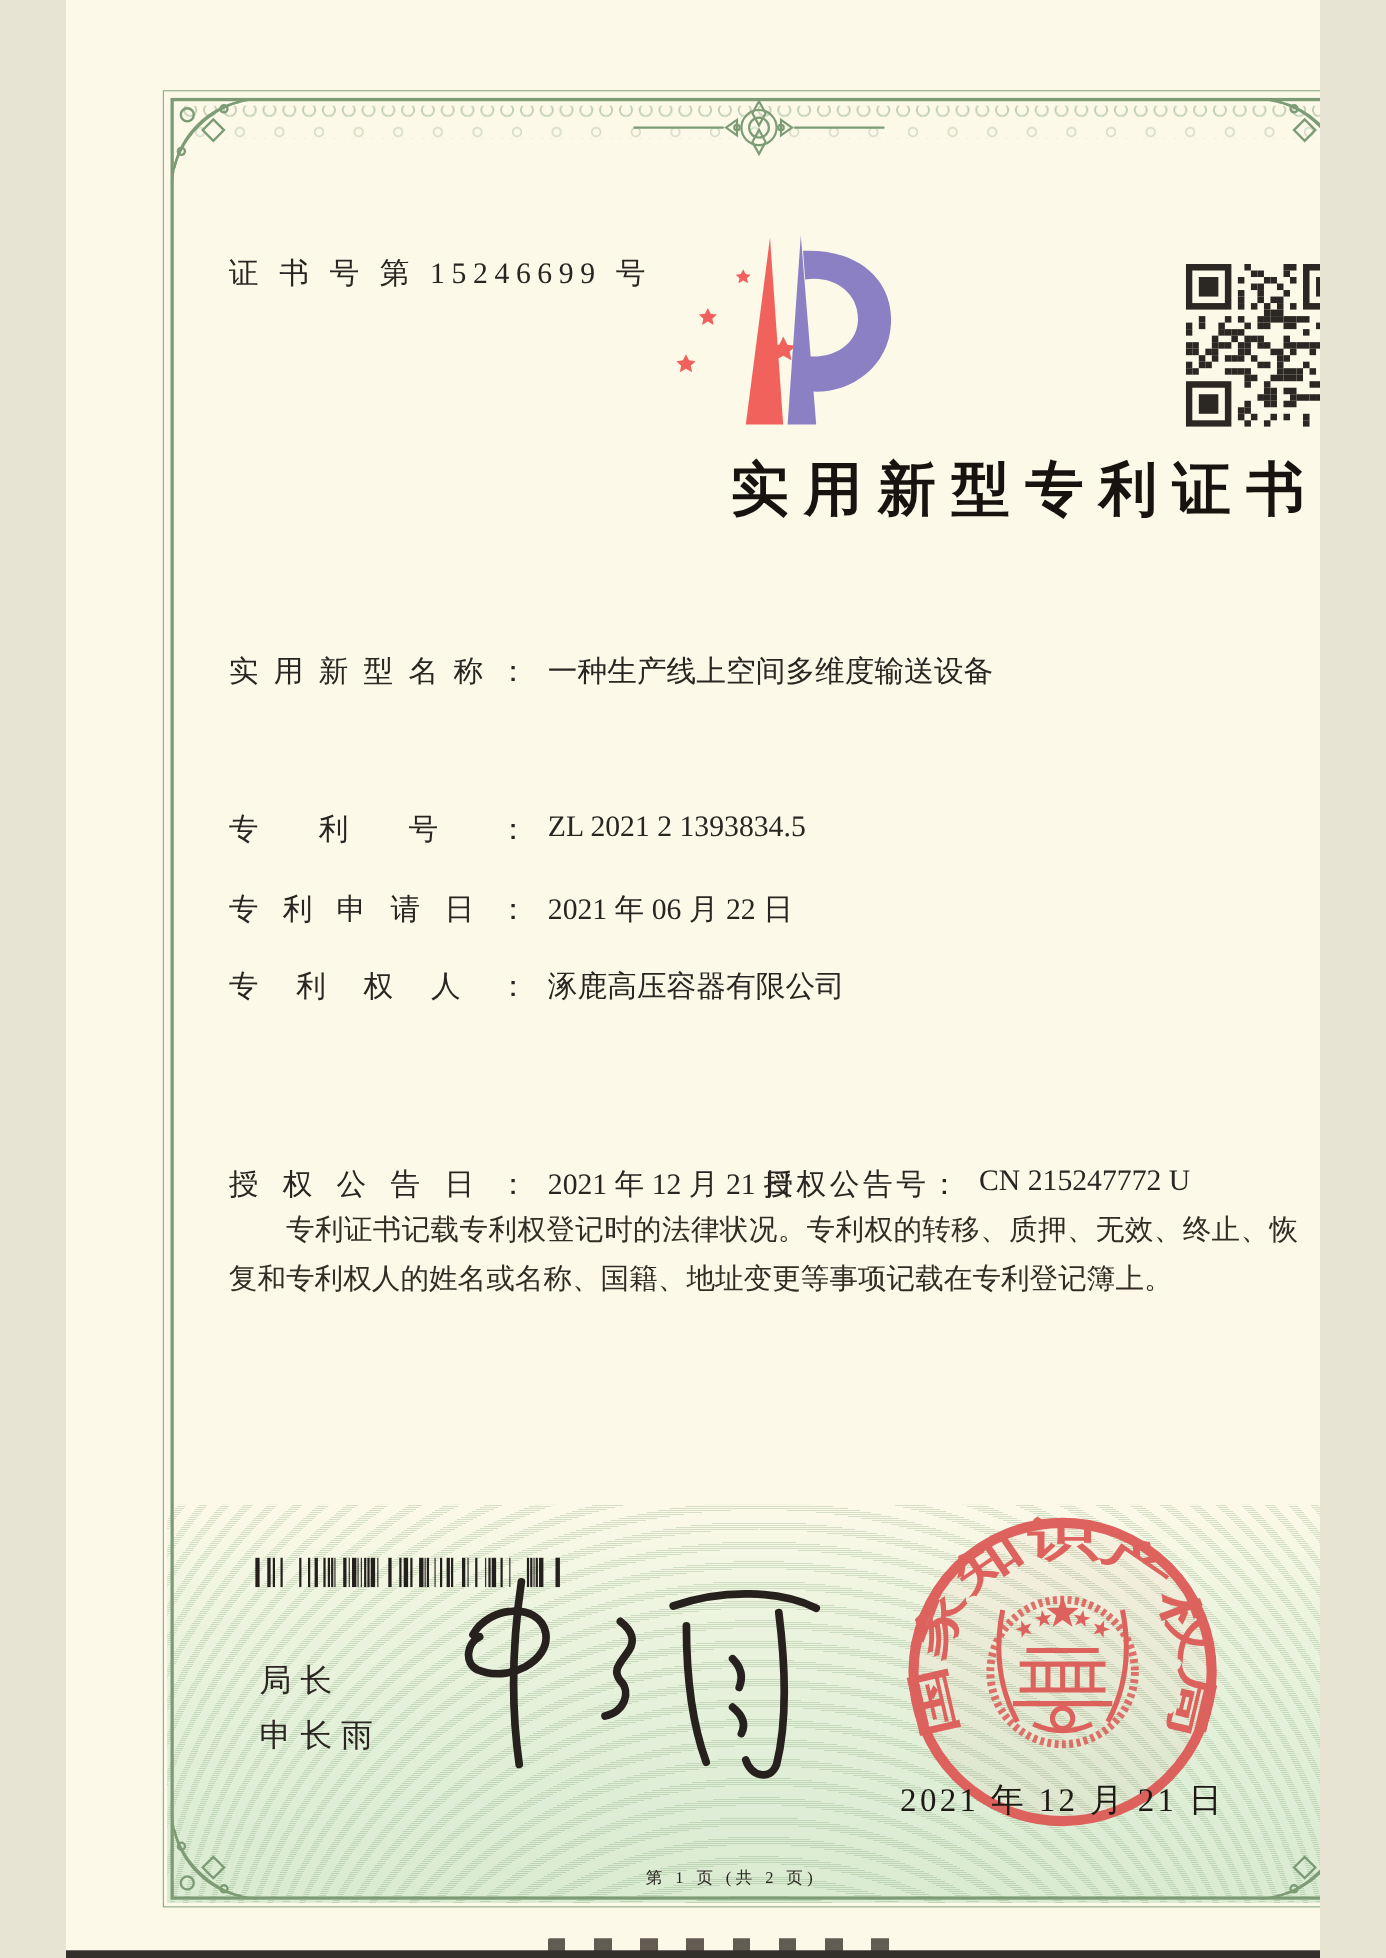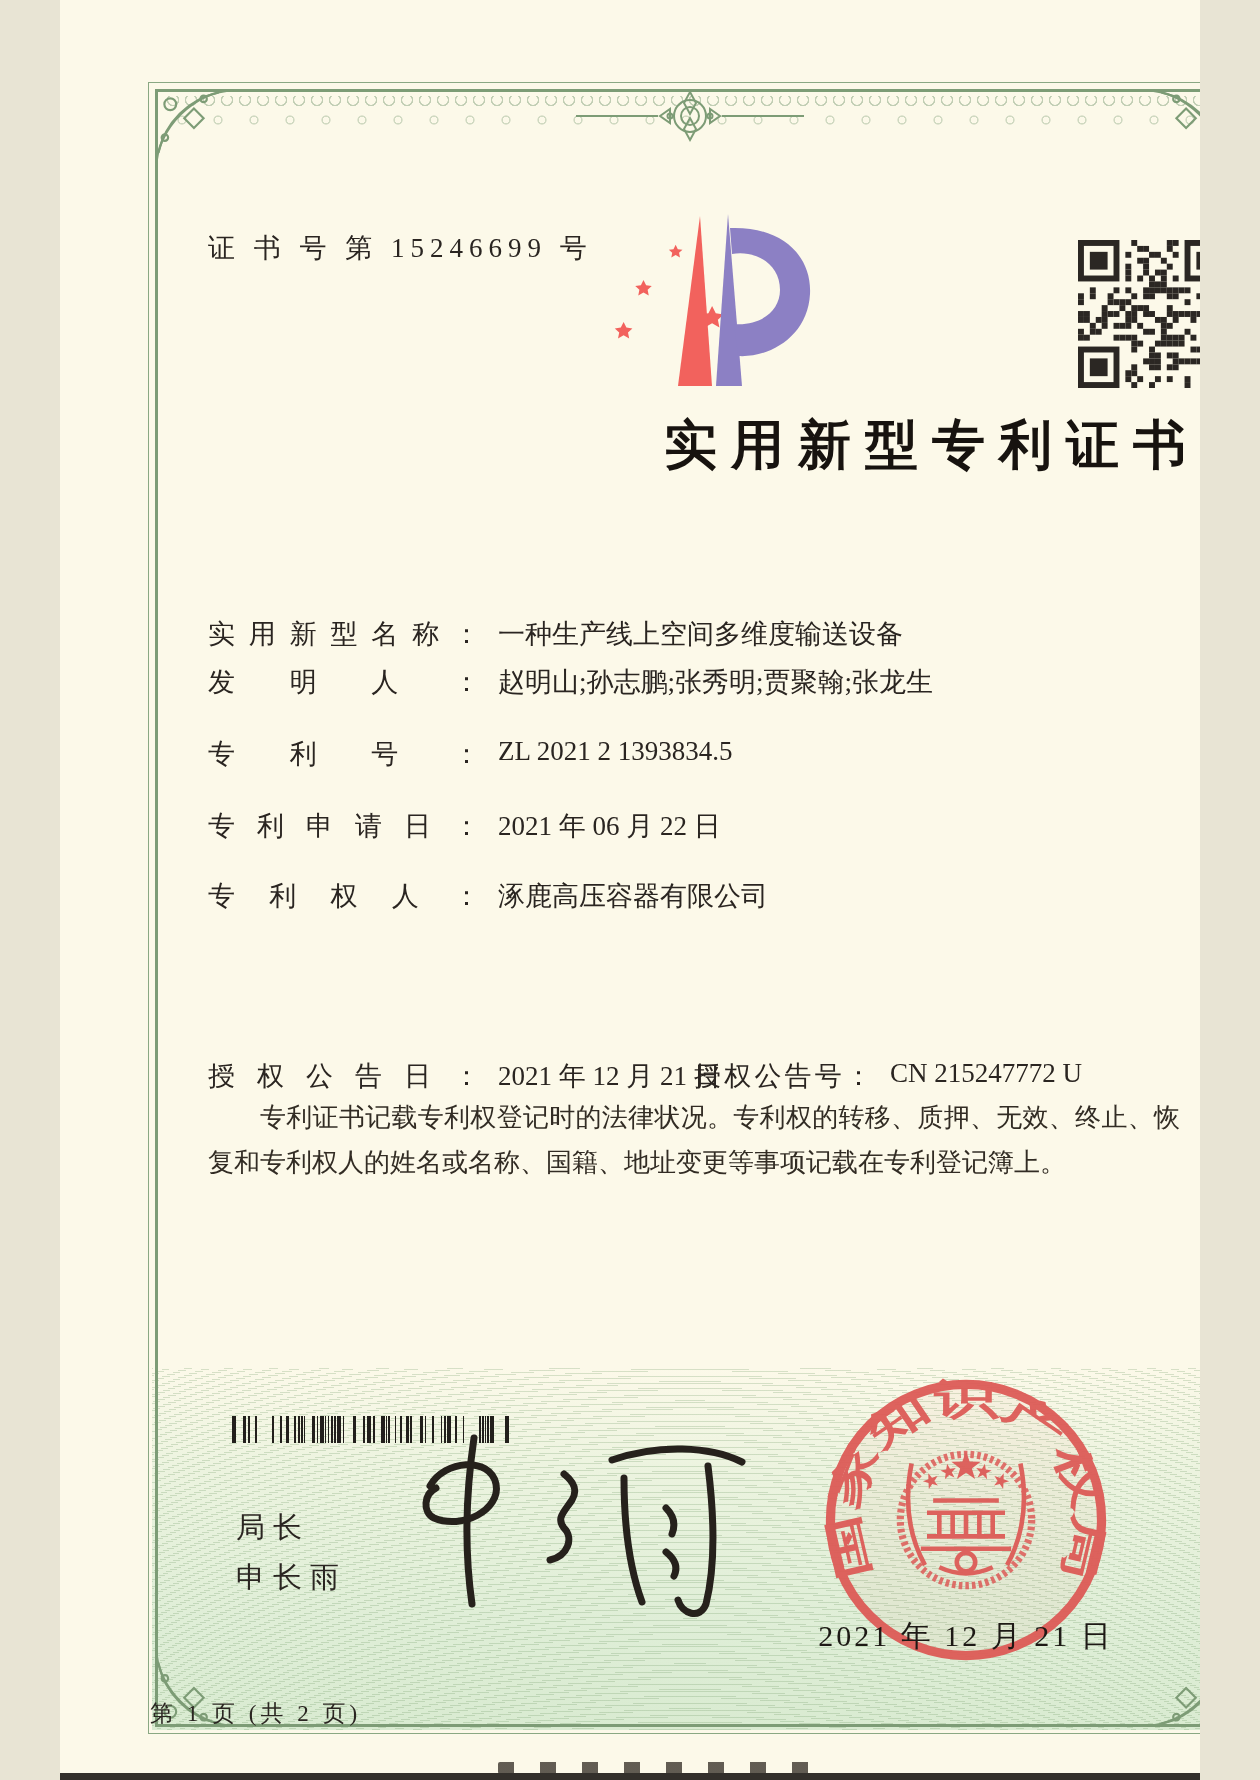--- a/index.html
+++ b/index.html
@@ -49,21 +49,21 @@
   
   .paras{left:148px;top:1096px;width:972px;font-size:26px;line-height:1.73;text-align:justify;color:#322c24;}
   .paras p{margin:0 0 6px 0;text-indent:2em;}
   
   .barcode{left:172px;top:1416px;width:280px;height:27px;}
   .director-role{left:176px;top:1508px;font-size:29px;letter-spacing:8px;font-family:Liberation Mono, monospace;}
   .director-name{left:176px;top:1558px;font-size:29px;letter-spacing:8px;font-family:"Liberation Sans","DejaVu Sans",sans-serif;}
   .sig{left:318px;top:1408px;width:420px;height:250px;z-index:3;}
   .seal{left:752px;top:1366px;width:308px;height:308px;z-index:2;opacity:.94;}
   .seal-date{left:756px;top:1616px;width:300px;text-align:center;font-size:30px;letter-spacing:3px;color:#1d1915;z-index:4;}
-  .footer{left:90px;top:1698px;width:1030px;text-align:left;font-size:23px;letter-spacing:4px;z-index:2;}
+  .footer{left:90px;top:1698px;width:1030px;text-align:center;font-size:15px;letter-spacing:4px;z-index:2;}
   
   .peek{
     left:438px;top:1762px;width:330px;height:12px;opacity:.8;border-radius:2px;
     background:repeating-linear-gradient(90deg,#3b352d 0 16px,rgba(0,0,0,0) 16px 42px);
   }
   .scan-strip{left:0;top:1773px;width:1260px;height:7px;background:#33302b;}
   .z1{z-index:1;}
 </style>
 </head>
 <body>
@@ -334,25 +334,22 @@
       <rect x="108" y="0" width="42" height="42" fill="#2b2723"></rect>
       <rect x="114" y="6" width="30" height="30" fill="#fcf9e9"></rect>
       <rect x="120" y="12" width="18" height="18" fill="#2b2723"></rect>
       <rect x="0" y="108" width="42" height="42" fill="#2b2723"></rect>
       <rect x="6" y="114" width="30" height="30" fill="#fcf9e9"></rect>
       <rect x="12" y="120" width="18" height="18" fill="#2b2723"></rect>
     </svg>
 
   <div class="abs title">实用新型专利证书</div>
 
-  <div class="abs row" style="top:616px">
+  <div class="abs row" style="top:592px">
     <span class="flabel">实用新型名称：</span><span class="fval">一种生产线上空间多维度输送设备</span>
-  </div>
-  <div class="abs row" style="top:664px">
-    <span class="flabel">发明人：</span><span class="fval">赵明山;孙志鹏;张秀明;贾聚翰;张龙生</span>
   </div>
   <div class="abs row" style="top:736px">
     <span class="flabel">专利号：</span><span class="fval">ZL 2021 2 1393834.5</span>
   </div>
   <div class="abs row" style="top:808px">
     <span class="flabel">专利申请日：</span><span class="fval">2021 年 06 月 22 日</span>
   </div>
   <div class="abs row" style="top:878px">
     <span class="flabel">专利权人：</span><span class="fval">涿鹿高压容器有限公司</span>
   </div>

